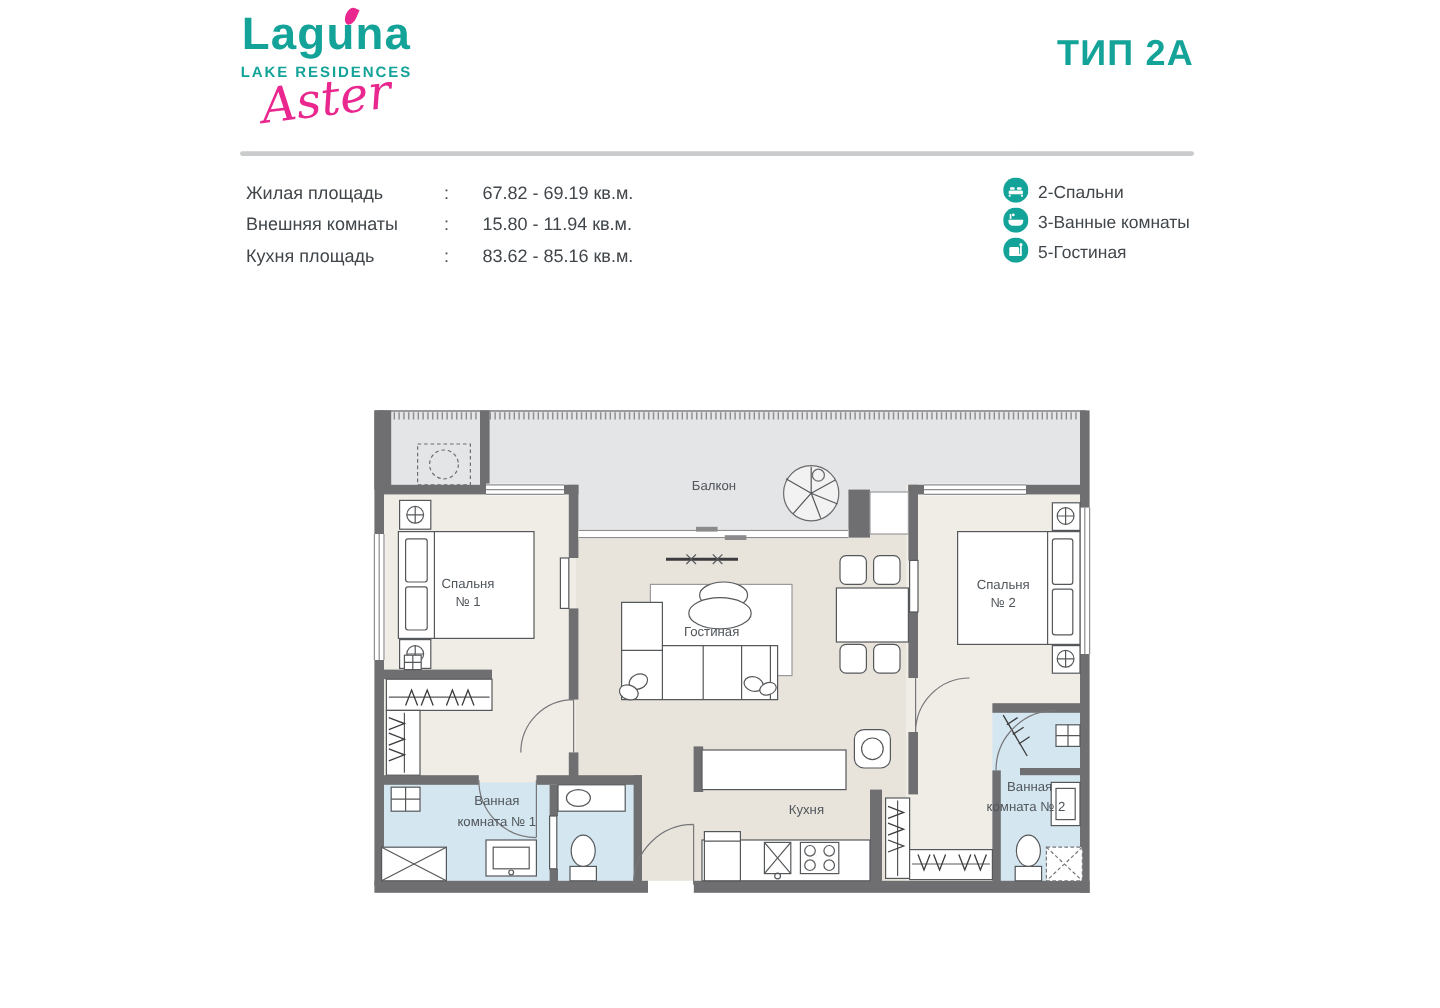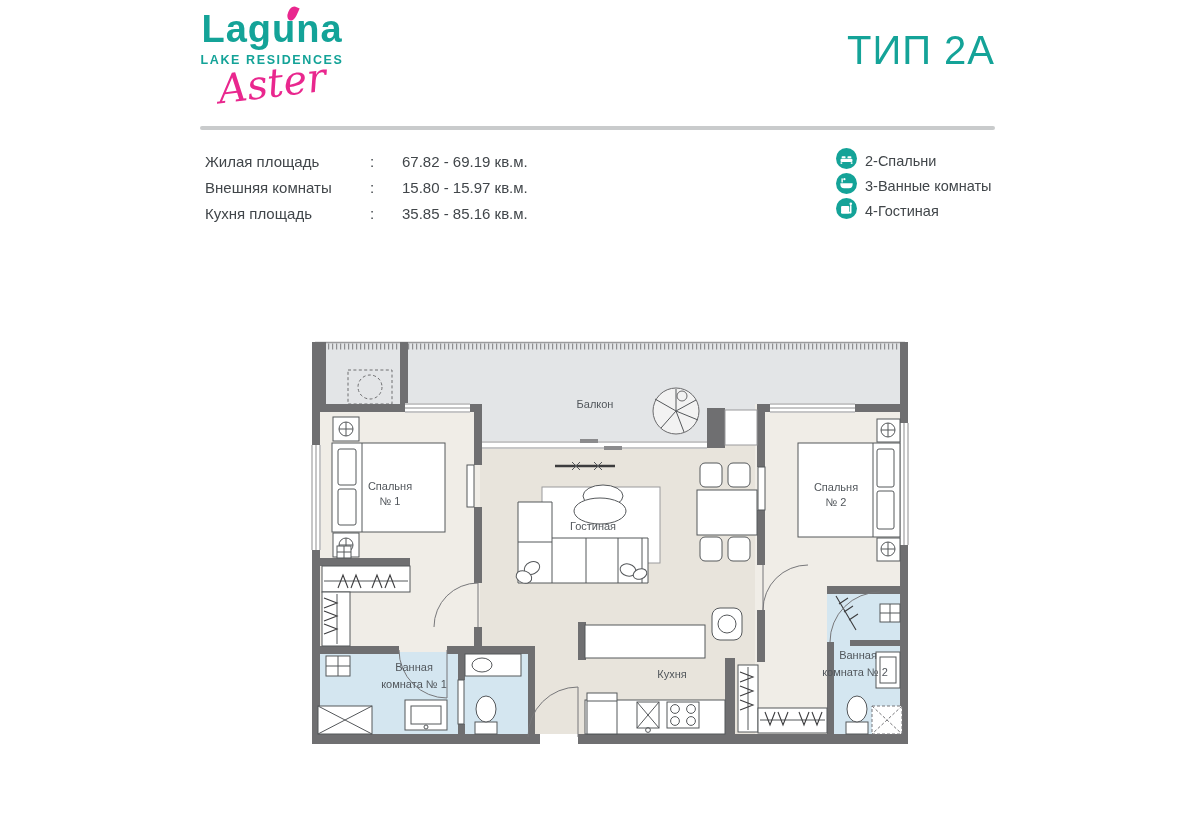--- a/index.html
+++ b/index.html
@@ -8,21 +8,21 @@
 
   
   #logo{position:absolute;left:196px;top:10px;width:152px;text-align:center;}
   .logo-main{font-size:38px;font-weight:bold;letter-spacing:1px;color:#14a398;line-height:1.05;position:relative;}
   .logo-leaf{position:absolute;left:92px;top:-4px;width:9px;height:15px;background:#e9278e;
              border-radius:70% 0 70% 70%;transform:rotate(24deg);}
   .logo-sub{font-size:12.5px;font-weight:bold;letter-spacing:1.6px;color:#14a398;margin-top:3px;}
   .logo-script{font-family:"DejaVu Serif",serif;font-style:italic;font-size:40px;color:#e9278e;
                margin-top:-4px;transform:rotate(-7deg);line-height:1;}
   #plan-title{position:absolute;left:700px;top:28px;width:295px;text-align:right;
-              font-size:40px;font-weight:normal;letter-spacing:1px;color:#14a398;}
+              font-size:30px;font-weight:bold;letter-spacing:1px;color:#14a398;}
   #divider{position:absolute;left:200px;top:126px;width:795px;height:4px;border-radius:2px;background:#c9cbcc;}
 
   
   #specs{position:absolute;left:205px;top:148px;font-size:15px;color:#41464a;}
   .spec-row{display:flex;height:26px;align-items:center;}
   .spec-label{width:157px;}
   .spec-colon{width:20px;text-align:center;}
   .spec-value{margin-left:20px;}
 
   
@@ -60,26 +60,26 @@
 
   <div id="specs">
     <div class="spec-row">
       <span class="spec-label">Жилая площадь</span>
       <span class="spec-colon">:</span>
       <span class="spec-value">67.82 - 69.19 кв.м.</span>
     </div>
     <div class="spec-row">
       <span class="spec-label">Внешняя комнаты</span>
       <span class="spec-colon">:</span>
-      <span class="spec-value">15.80 - 15.97 кв.м.</span>
+      <span class="spec-value">15.80 - 11.94 кв.м.</span>
     </div>
     <div class="spec-row">
       <span class="spec-label">Кухня площадь</span>
       <span class="spec-colon">:</span>
-      <span class="spec-value">35.85 - 85.16 кв.м.</span>
+      <span class="spec-value">83.62 - 85.16 кв.м.</span>
     </div>
   </div>
 
   <div id="legend">
     <div class="legend-row">
       <span class="legend-icon">
         <svg width="21" height="21" viewBox="0 0 24 24">
             <circle cx="12" cy="12" r="12" fill="#14a398"></circle>
           <rect x="5.2" y="12.3" width="13.6" height="3.6" rx="1.1" fill="#fff"></rect>
           <rect x="6.4" y="9.3" width="4.6" height="2.3" rx="1" fill="#fff"></rect>
@@ -104,21 +104,21 @@
     <div class="legend-row">
       <span class="legend-icon">
         <svg width="21" height="21" viewBox="0 0 24 24">
             <circle cx="12" cy="12" r="12" fill="#14a398"></circle>
           <rect x="5.8" y="9" width="9.4" height="8.6" rx="1.4" fill="#fff"></rect>
           <rect x="5.8" y="15.6" width="11.4" height="2" rx="1" fill="#fff"></rect>
           <rect x="16" y="8" width="1.7" height="9.6" rx="0.8" fill="#fff"></rect>
           <circle cx="16.9" cy="6.7" r="1.5" fill="#fff"></circle>
           </svg>
       </span>
-      <span>4-Гостиная</span>
+      <span>5-Гостиная</span>
     </div>
   </div>
 
   <svg id="plan" viewBox="0 0 600 420">
 
     <path d="M6,12 H594 V82 H397 V118 H170 V82 H6 Z" fill="#e3e5e7"></path>
     <rect x="6" y="74" width="166" height="250" fill="#f0ede7"></rect>
     <rect x="170" y="112" width="285" height="296" fill="#e8e4dc"></rect>
     <rect x="445" y="74" width="150" height="334" fill="#f0ede7"></rect>
     <rect x="6" y="322" width="216" height="86" fill="#d4e6f0"></rect>

